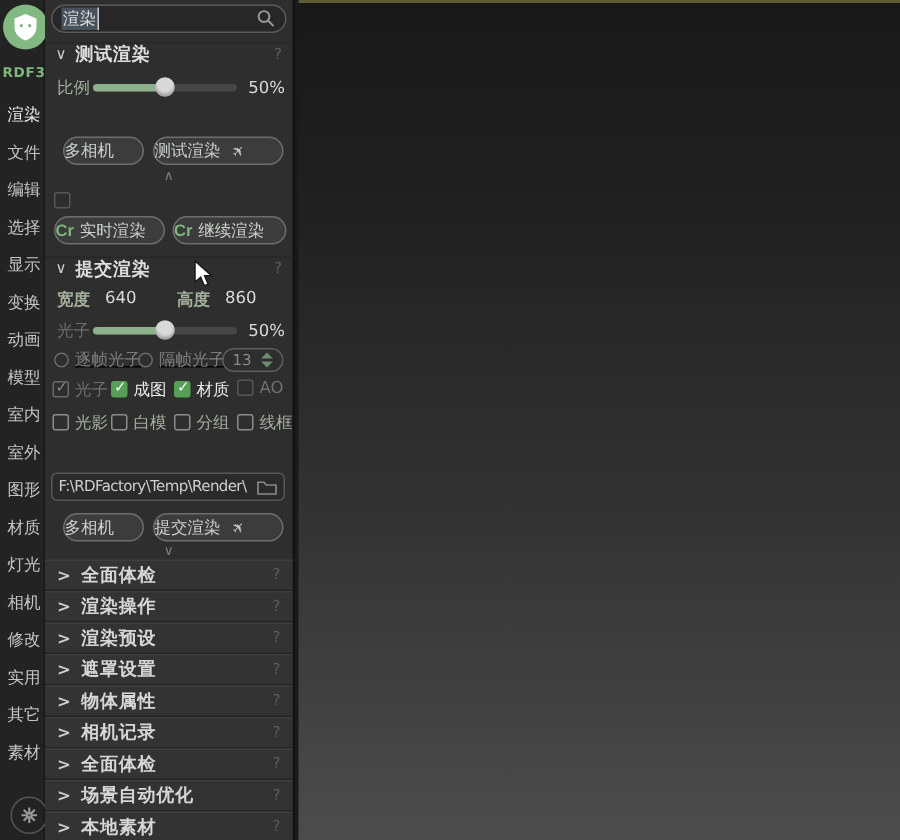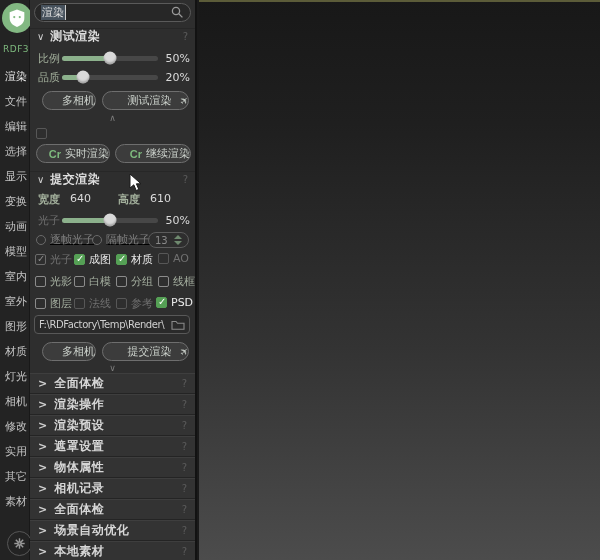--- a/index.html
+++ b/index.html
@@ -6,21 +6,21 @@
   html,body { width:600px; height:560px; overflow:hidden; background:#1a1a1a;
     font-family:"DejaVu Sans", sans-serif; }
   .stage { position:relative; width:600px; height:560px; }
 
   
   .sidebar { position:absolute; left:0; top:0; width:30px; height:560px;
     background:#232323; border-right:1px solid #181818; }
   .logo { position:absolute; left:2px; top:3px; width:30px; height:30px;
     background:#82b882; border-radius:50%; display:flex; align-items:center; justify-content:center; }
   .brand { position:absolute; left:0; top:44px; width:32px; text-align:center;
-    color:#7db87d; font-size:9px; font-weight:normal; letter-spacing:0.5px; }
+    color:#7db87d; font-size:9px; font-weight:bold; letter-spacing:0.5px; }
   .nav-item { position:absolute; left:0; width:32px; height:25px; text-align:center;
     color:#c4c4c4; font-size:11px; line-height:25px; cursor:default; white-space:nowrap; }
   .nav-item.active { color:#ededed; }
   .gear-wrap { position:absolute; left:7px; top:531px; width:25px; height:25px;
     border:1px solid #565656; border-radius:50%; display:flex; align-items:center; justify-content:center; }
 
   
   .panel { position:absolute; left:30px; top:0; width:167px; height:560px;
     background:#2e2e2e; border-right:2px solid #121212; }
   .row { position:absolute; left:0; width:100%; }
@@ -44,21 +44,21 @@
   .track { position:absolute; left:32px; width:96px; height:5px;
     background:#474747; border-radius:3px; }
   .fill { position:absolute; left:0; top:0; height:5px; background:#8cb18c; border-radius:3px; }
   .thumb { position:absolute; top:50%; width:13px; height:13px; background:#d9d9d9;
     border-radius:50%; transform:translate(-50%,-50%); box-shadow:inset 0 -2px 2px rgba(0,0,0,.25); }
   .slider-row .val { position:absolute; left:130px; width:30px; text-align:right;
     font-size:11px; color:#dadada; }
 
   .btn { position:absolute; height:19px; background:#3c3c3c; border:1px solid #6e6e6e;
     border-radius:10px; color:#ccd2cc; font-size:11px; display:flex; align-items:center;
-    justify-content:flex-end; cursor:pointer; white-space:nowrap; }
+    justify-content:flex-start; cursor:pointer; white-space:nowrap; }
   .btn .plane { font-size:10px; margin-left:8px; transform:rotate(-45deg); color:#c0c6c0; }
   .btn .cr { color:#7db87d; font-weight:bold; margin-right:4px; }
 
   .mini-divider { position:absolute; width:100%; text-align:center; color:#7e7e7e;
     font-size:9px; height:10px; line-height:10px; }
 
   .cb { display:flex; align-items:center; position:absolute; cursor:pointer; }
   .cb .box { width:11px; height:11px; border:1px solid #8b8b8b; border-radius:2px;
     position:relative; flex:0 0 auto; }
   .cb .box::after { content:""; position:absolute; left:1px; top:-2px; font-size:10px; }
@@ -170,28 +170,20 @@
     </div>
 
     <div class="row slider-row" style="top:50px">
       <span class="lab">比例</span>
       <span class="track">
         <span class="fill" style="width: 50%;"></span>
         <span class="thumb" style="left: 50%;"></span>
       </span>
       <span class="val">50%</span>
     </div>
-    <div class="row slider-row" style="top:69px">
-      <span class="lab">品质</span>
-      <span class="track">
-        <span class="fill" style="width: 22%;"></span>
-        <span class="thumb" style="left: 22%;"></span>
-      </span>
-      <span class="val">20%</span>
-    </div>
 
     <button class="btn" style="left:12px; top:91px; width:54px">
       <span>多相机</span>
     </button>
     <button class="btn" style="left:72px; top:91px; width:87px">
       <span>测试渲染</span>
       <span class="plane">✈</span>
     </button>
 
     <div class="mini-divider" style="top:113px">
@@ -214,21 +206,21 @@
     <div class="row sec-head" style="top:171px">
       <span class="chev">∨</span>
       <span class="ttl">提交渲染</span>
       <span class="help">?</span>
     </div>
 
     <div class="row" style="top:192px; height:16px">
       <span class="wh-lab" style="left:8px">宽度</span>
       <span class="wh-val" style="left:40px">640</span>
       <span class="wh-lab" style="left:88px">高度</span>
-      <span class="wh-val" style="left:120px">610</span>
+      <span class="wh-val" style="left:120px">860</span>
     </div>
 
     <div class="row slider-row" style="top:212px">
       <span class="lab dim">光子</span>
       <span class="track">
         <span class="fill" style="width: 50%;"></span>
         <span class="thumb" style="left: 50%;"></span>
       </span>
       <span class="val">50%</span>
     </div>
@@ -280,38 +272,20 @@
         </label>
       <label class="cb" style="left:86px" data-state="unchecked">
           <span class="box"></span>
           <span class="cbl">分组</span>
         </label>
       <label class="cb" style="left:128px" data-state="unchecked">
           <span class="box"></span>
           <span class="cbl">线框</span>
         </label>
     </div>
-    <div class="row" style="top:296px; height:16px">
-      <label class="cb" style="left:5px" data-state="unchecked">
-          <span class="box"></span>
-          <span class="cbl">图层</span>
-        </label>
-      <label class="cb" style="left:44px" data-state="unchecked-dim">
-          <span class="box"></span>
-          <span class="cbl">法线</span>
-        </label>
-      <label class="cb" style="left:86px" data-state="unchecked-dim">
-          <span class="box"></span>
-          <span class="cbl">参考</span>
-        </label>
-      <label class="cb" style="left:126px" data-state="checked-green">
-          <span class="box"></span>
-          <span class="cbl">PSD</span>
-        </label>
-    </div>
 
     <div class="path-field">
       <span class="ptxt">F:\RDFactory\Temp\Render\</span>
       <svg width="14" height="11" viewBox="0 0 14 11">
         <path d="M1 2.5 h4 l1.5 1.8 H13 v6 H1 z" fill="none" stroke="#8a8a8a" stroke-width="1.1"></path>
       </svg>
     </div>
 
     <button class="btn" style="left:12px; top:342px; width:54px">
       <span>多相机</span>

